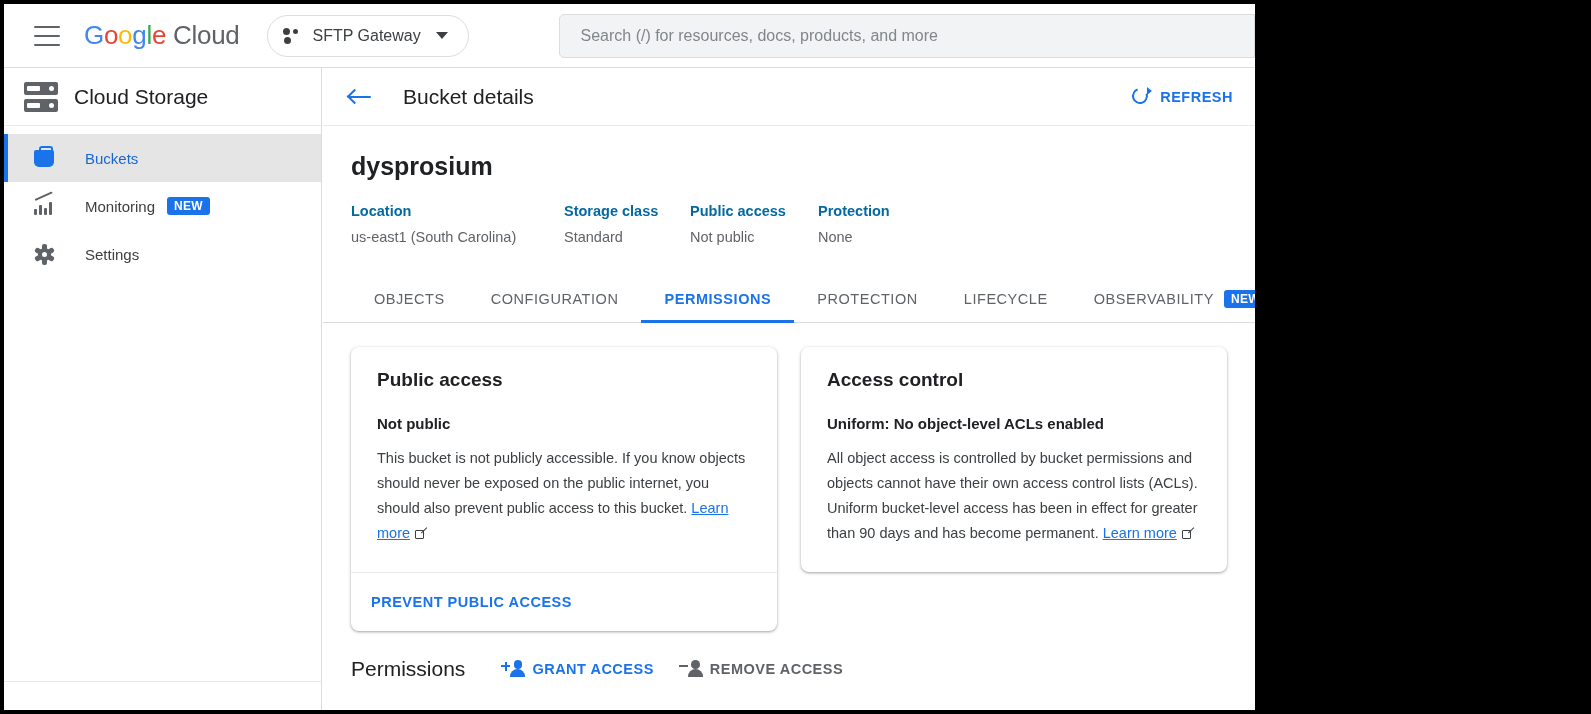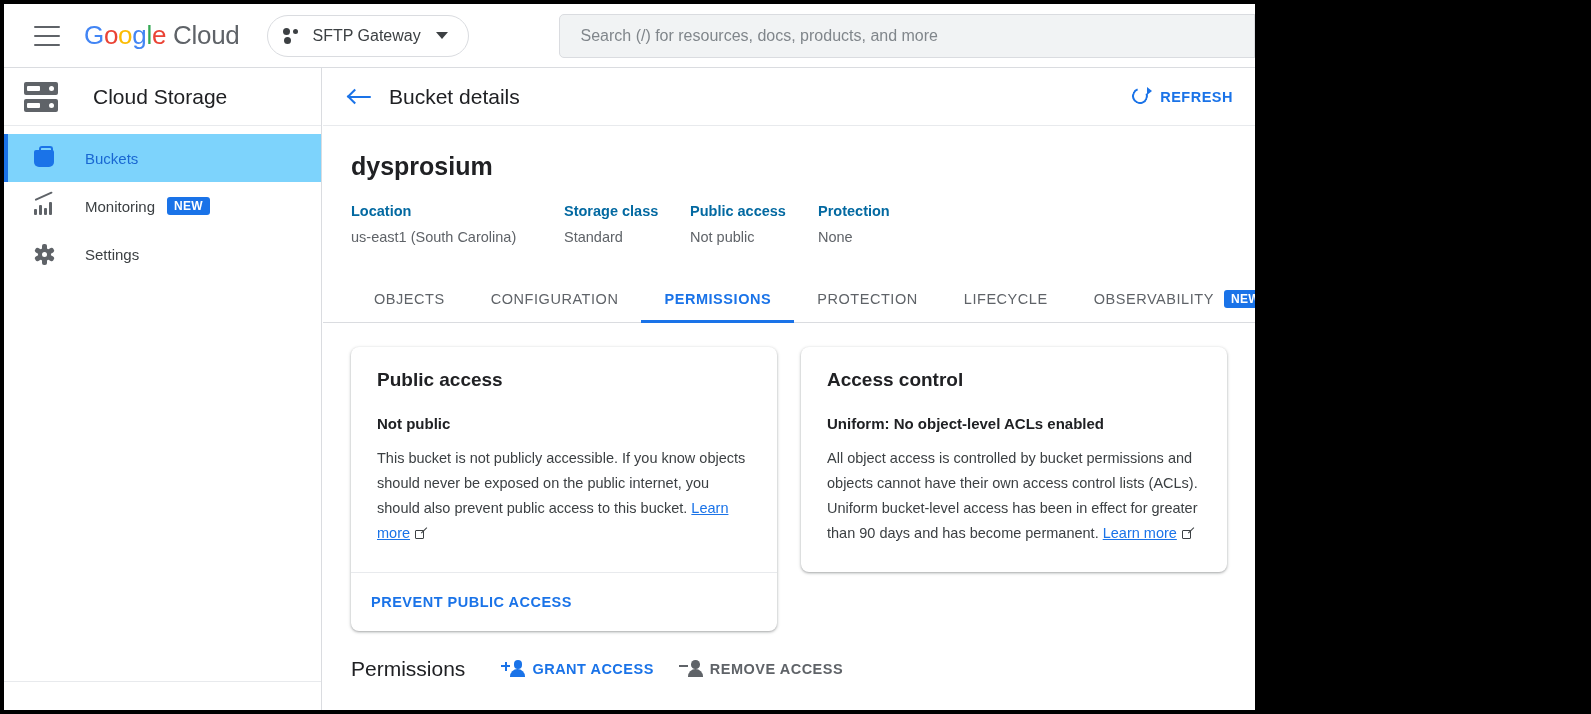--- a/index.html
+++ b/index.html
@@ -75,36 +75,36 @@
   .mag b { position:absolute; right:-1px; bottom:-1px; width:7px; height:2.2px; background:#1a73e8; transform:rotate(45deg); border-radius:2px; }
 
   
   .sidebar {
     position: absolute; left: 0; top: 64px;
     width: 318px; height: 642px;
     background: #ffffff;
     border-right: 1px solid #dadce0;
   }
   .side-head {
-    height: 58px; display: flex; align-items: center; gap: 35px;
+    height: 58px; display: flex; align-items: center; gap: 16px;
     padding-left: 20px; border-bottom: 1px solid #e8eaed;
   }
   .cs-icon { width: 34px; height: 30px; display:flex; flex-direction:column; justify-content:space-between; }
   .cs-icon .unit { height: 13px; background:#5f6368; border-radius:2px; position:relative; }
   .cs-icon .unit::before { content:""; position:absolute; left:3px; top:4px; width:13px; height:5px; background:#fff; border-radius:1px; }
   .cs-icon .unit::after { content:""; position:absolute; right:4px; top:4px; width:5px; height:5px; background:#fff; border-radius:50%; }
   .side-title { font-size: 21px; color: #202124; white-space: nowrap; }
   .nav { padding-top: 8px; }
   .nav-item {
     position: relative; height: 48px;
     display: flex; align-items: center; gap: 0;
     padding-left: 27px; cursor: pointer;
     font-size: 15px; color: #3c4043;
   }
-  .nav-item.active { background: #7dd3fc; }
+  .nav-item.active { background: #e5e5e5; }
   .nav-item.active::before { content:""; position:absolute; left:0; top:0; bottom:0; width:4px; background:#1a73e8; }
   .nav-item.active .nav-label { color: #1967d2; }
   .nav-ico { width: 26px; flex: 0 0 26px; display:flex; align-items:center; justify-content:center; margin-right: 28px; }
   .nav-label { white-space: nowrap; }
   .bucket-ico { width: 20px; height: 17px; background:#1a73e8; border-radius: 2px 2px 5px 5px; position: relative; }
   .bucket-ico::before { content:""; position:absolute; left:5px; top:-4px; width:10px; height:5px; border:2.5px solid #1a73e8; border-bottom:none; border-radius:3px 3px 0 0; }
   .mon-ico { width: 20px; height: 18px; position: relative; }
   .mon-ico i { position: absolute; bottom: 0; width: 3px; background: #5f6368; border-radius: 1px; }
   .mon-ico i:nth-child(1) { left: 0px; height: 6px; }
   .mon-ico i:nth-child(2) { left: 5px; height: 10px; }
@@ -127,21 +127,21 @@
 
   
   .main { position: absolute; left: 319px; top: 64px; right: 0; bottom: 0; background: #fff; overflow: hidden; }
   .page-head {
     height: 58px; display: flex; align-items: center;
     border-bottom: 1px solid #e8eaed; padding: 0 22px 0 24px;
   }
   .back-arrow { width: 26px; height: 22px; position: relative; cursor: pointer; flex: 0 0 auto; }
   .back-arrow b { position: absolute; left: 2px; top: 10px; width: 22px; height: 2.2px; background: #1a73e8; border-radius: 2px; }
   .back-arrow i { position: absolute; left: 2px; top: 5px; width: 11px; height: 11px; border-left: 2.2px solid #1a73e8; border-bottom: 2.2px solid #1a73e8; transform: rotate(45deg); }
-  .page-title { font-size: 21px; color: #202124; margin-left: 16px; }
+  .page-title { font-size: 21px; color: #202124; margin-left: 30px; }
   .refresh-btn { margin-left: auto; display: flex; align-items: center; gap: 9px; color: #1a73e8; font-size: 14.5px; font-weight: bold; letter-spacing: .5px; cursor: pointer; }
   .refresh-ico { width: 20px; height: 20px; position: relative; }
   .refresh-ico i { position: absolute; left: 1px; top: 1px; width: 16px; height: 16px; border: 2.2px solid #1a73e8; border-radius: 50%; border-top-color: transparent; transform: rotate(25deg); }
   .refresh-ico b { position: absolute; right: -1px; top: 0px; width: 0; height: 0; border-left: 5px solid #1a73e8; border-top: 4px solid transparent; border-bottom: 4px solid transparent; }
 
   .bucket-block { padding: 26px 24px 0 28px; }
   .bucket-name { font-size: 25px; font-weight: bold; color: #202124; margin: 0 0 22px 0; }
   .meta-row { display: flex; }
   .meta-col { margin-right: 0; }
   .meta-label { font-size: 14.5px; font-weight: bold; color: #0369a1; margin-bottom: 10px; white-space: nowrap; }

